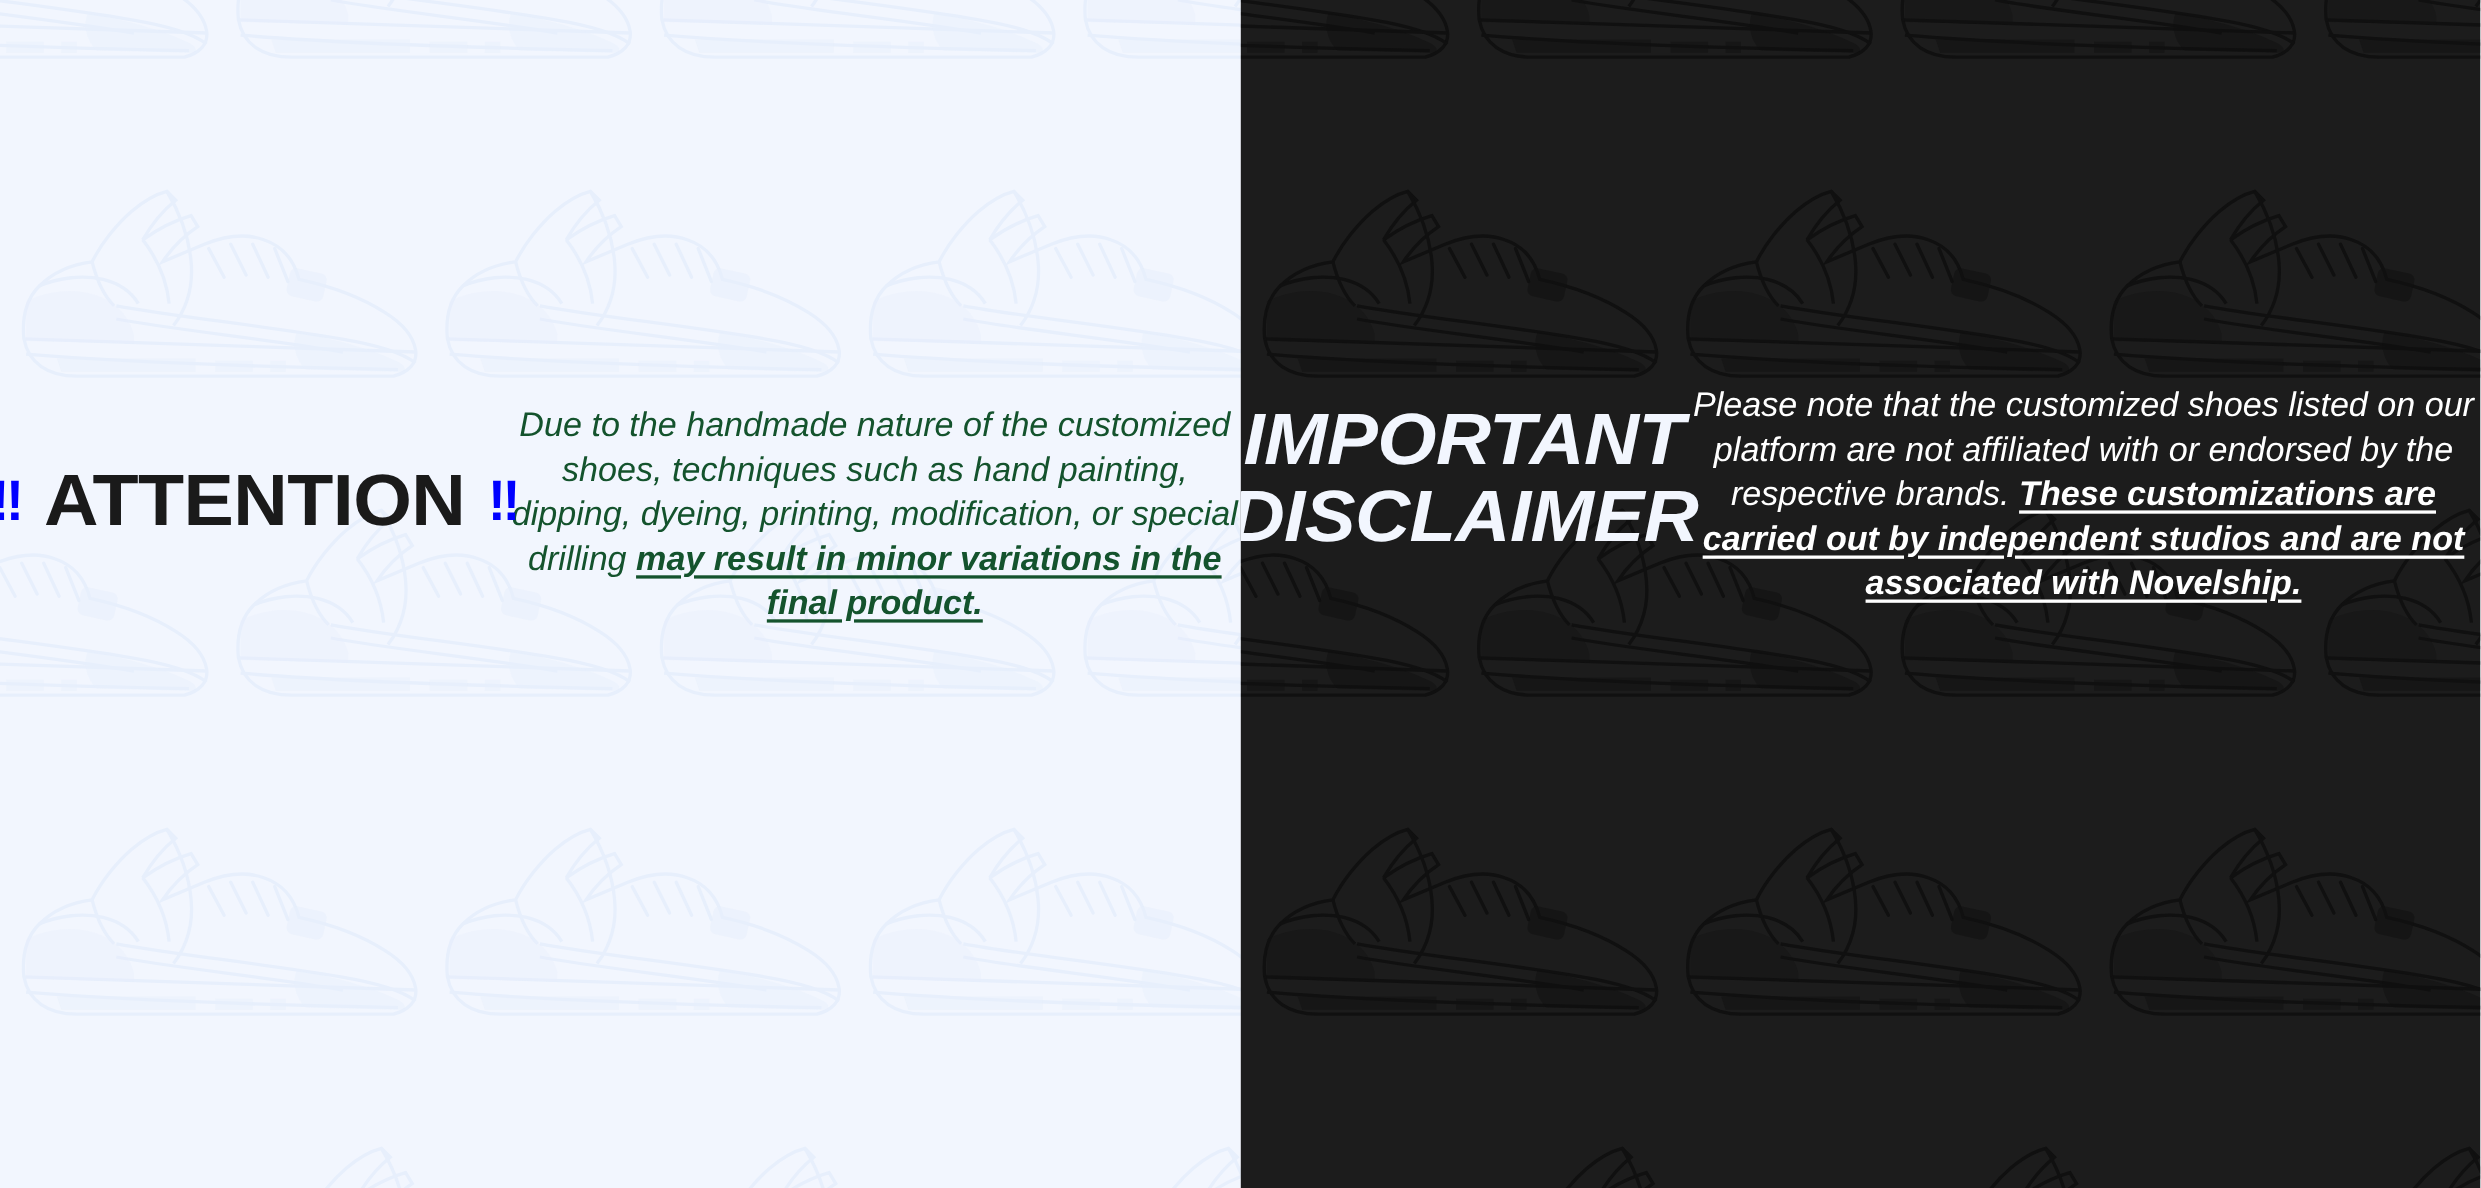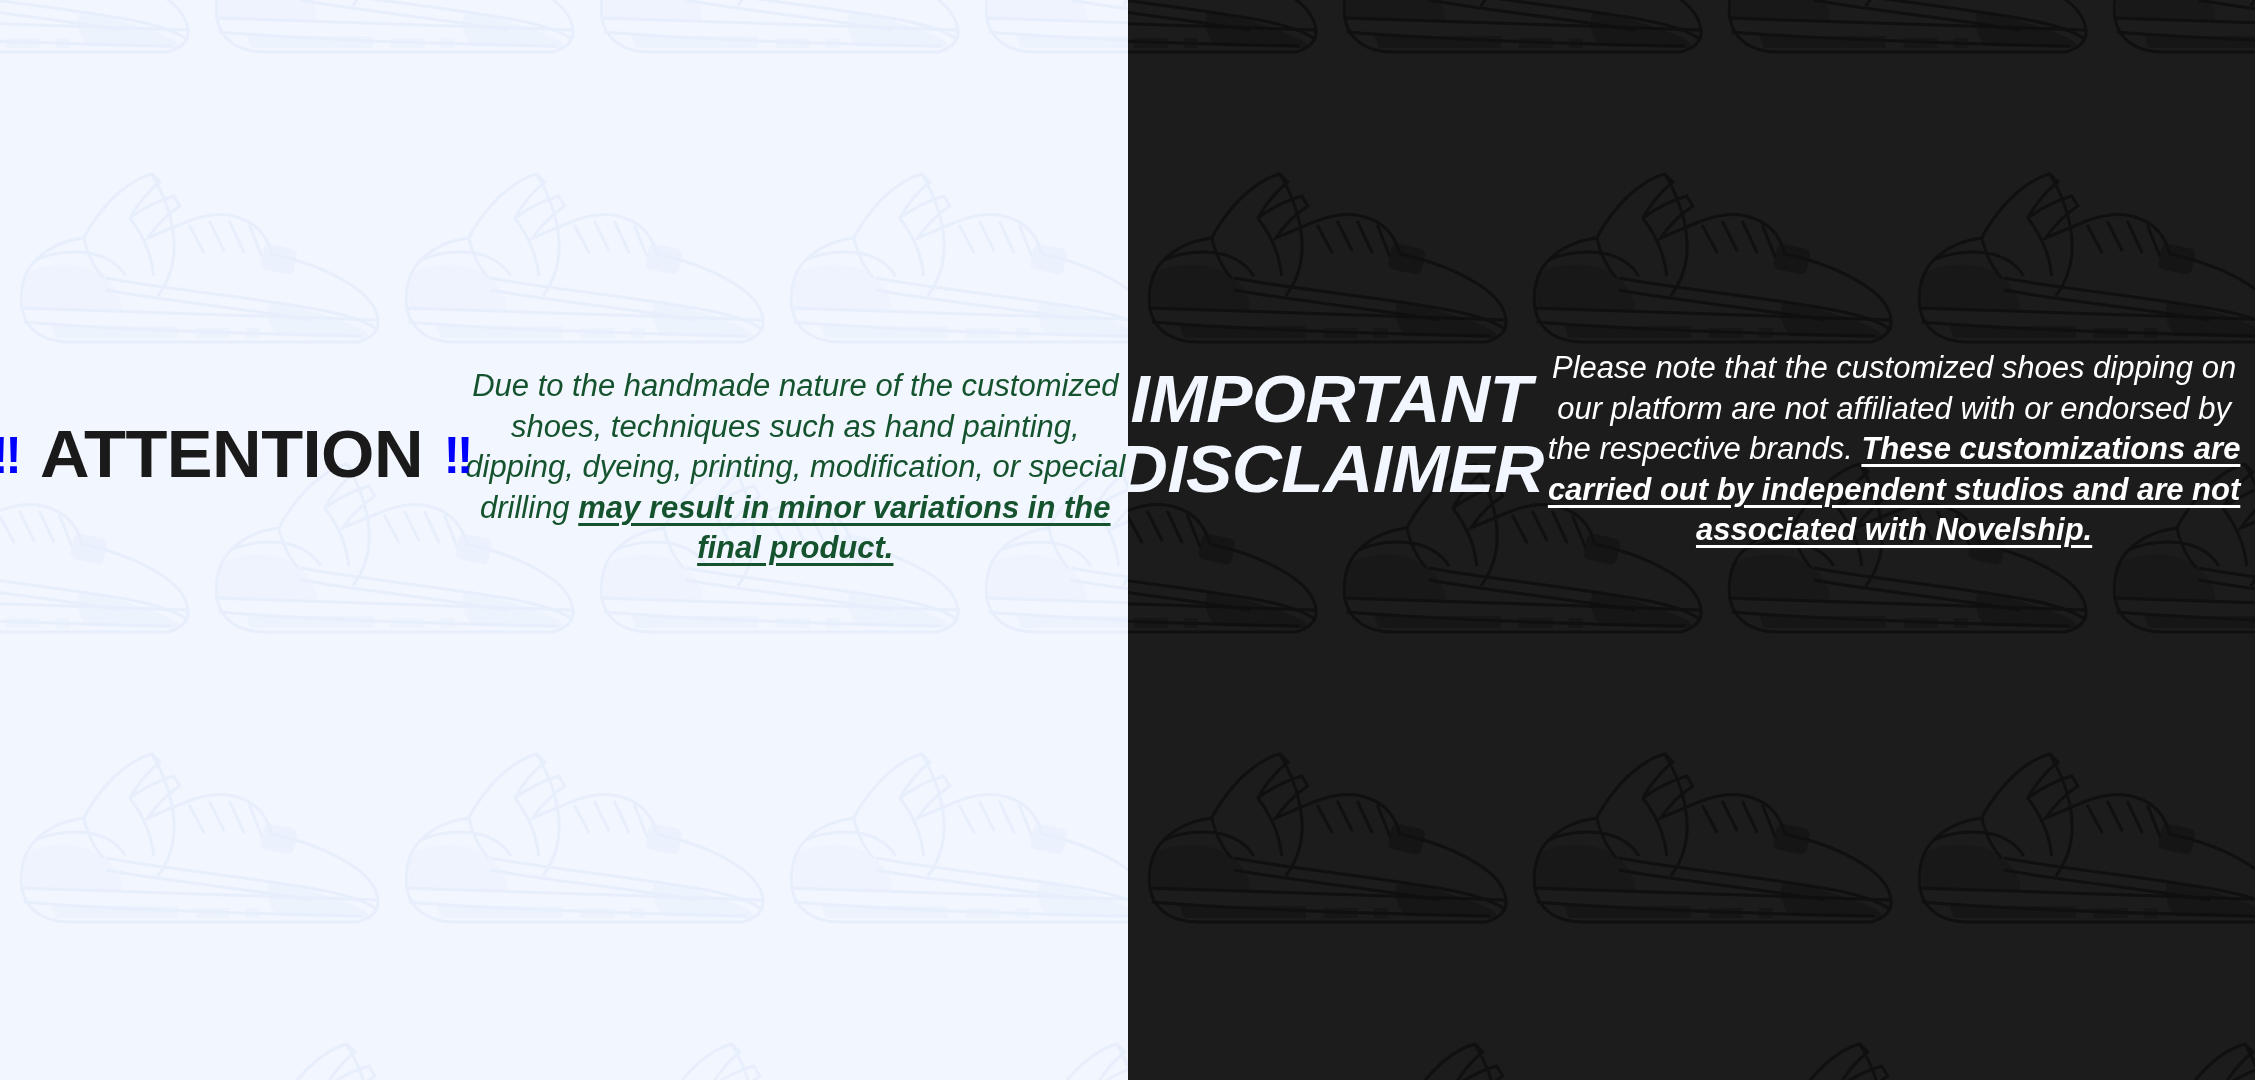--- a/index.html
+++ b/index.html
@@ -207,18 +207,18 @@
         </g>
       </svg>
     </div>
 
     <div class="content">
       <h1 class="heading heading--dark">
         <span>IMPORTANT</span><br><span>DISCLAIMER</span>
       </h1>
 
       <p class="body-copy body-copy--dark">
-        <span>Please note that the customized shoes dipping on our platform are not affiliated with or endorsed by the respective brands. </span><strong>These customizations are carried out by independent studios and are not associated with Novelship.</strong>
+        <span>Please note that the customized shoes listed on our platform are not affiliated with or endorsed by the respective brands. </span><strong>These customizations are carried out by independent studios and are not associated with Novelship.</strong>
       </p>
     </div>
   </section>
 
 </div>
 
 </body></html>

